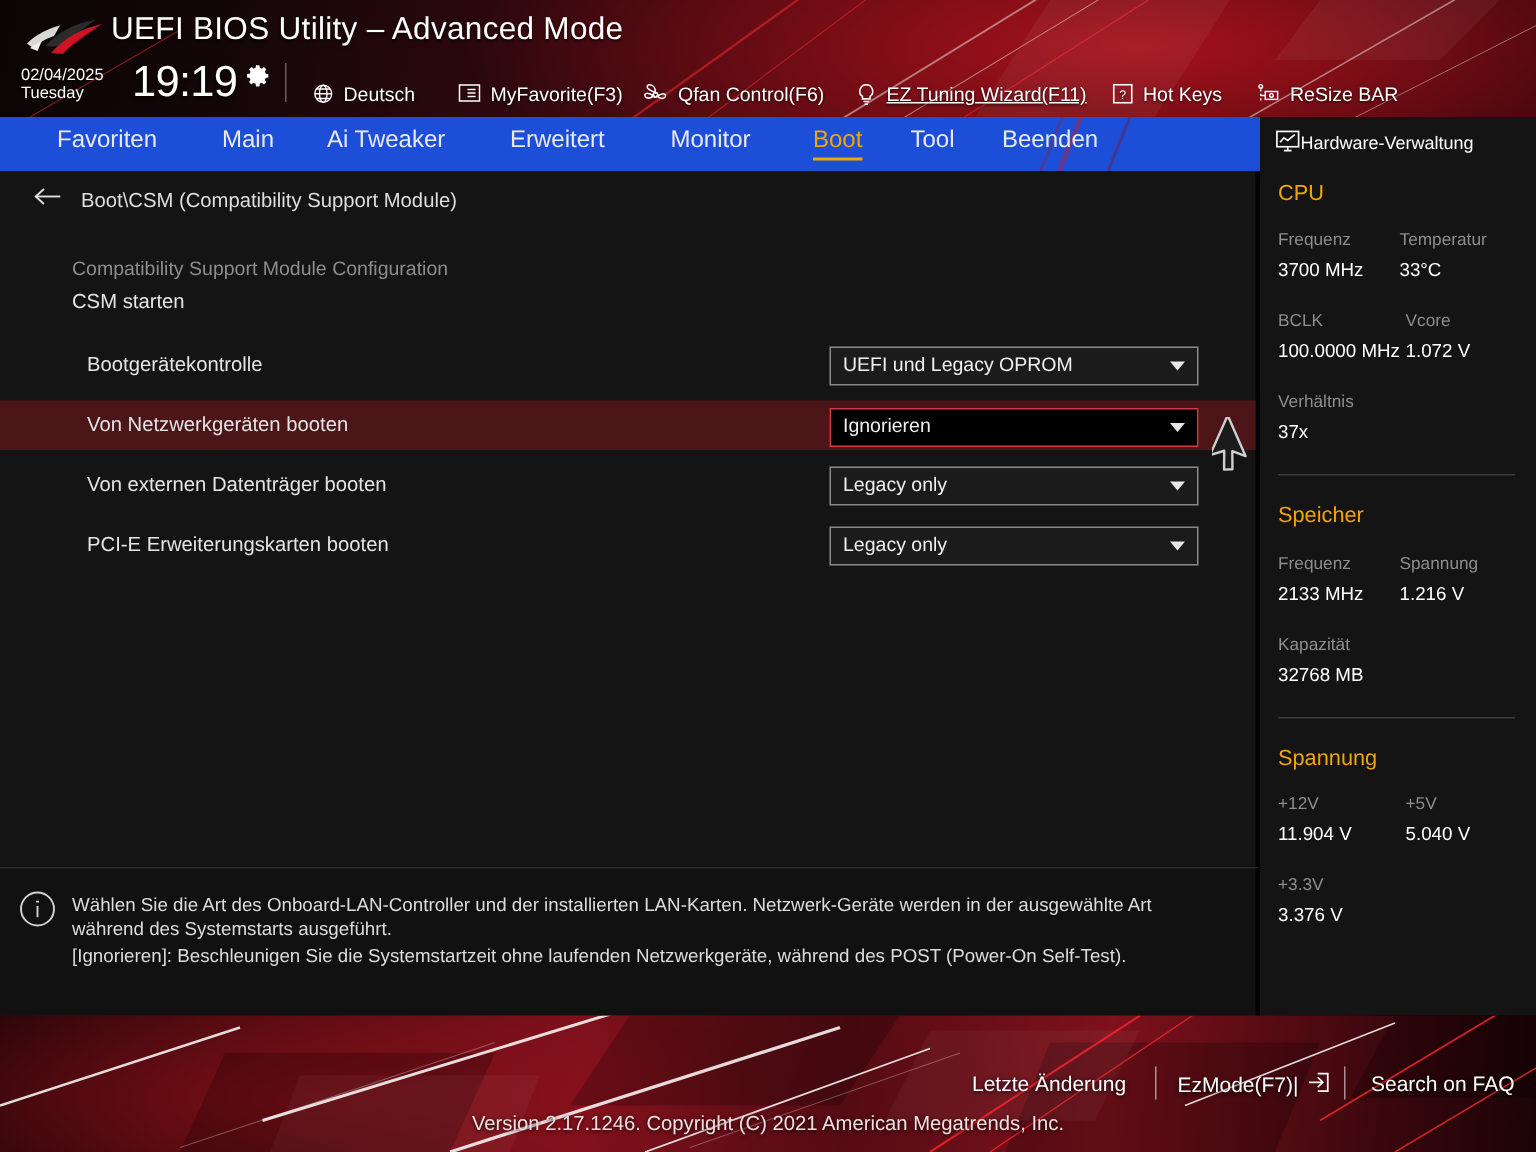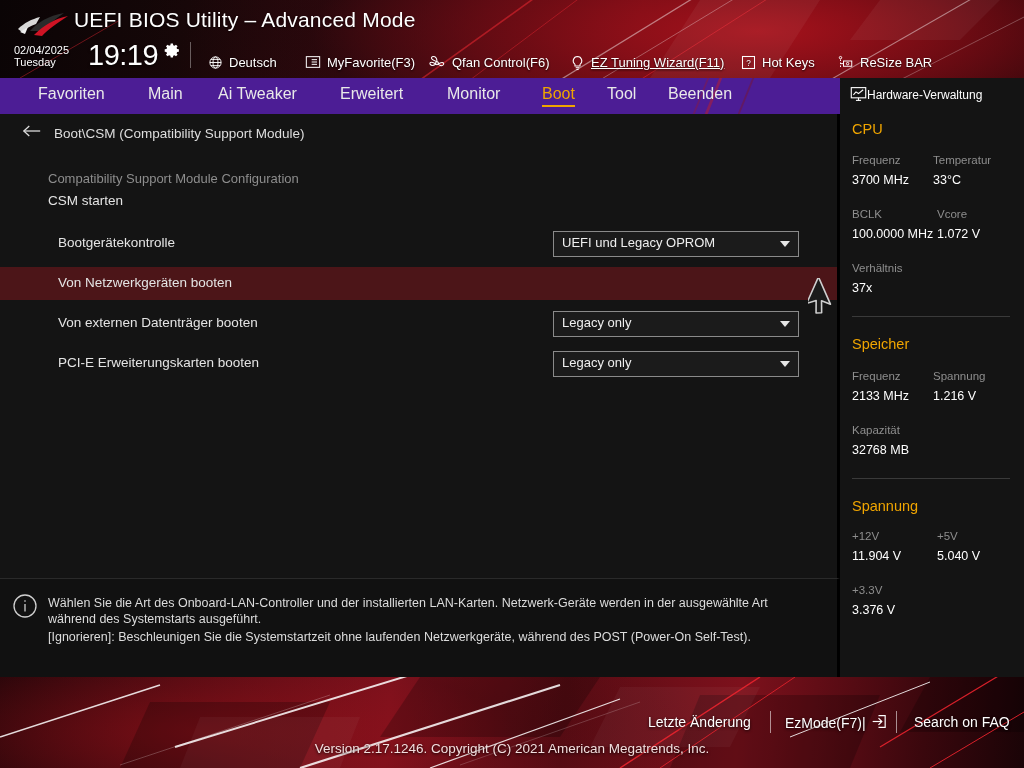--- a/index.html
+++ b/index.html
@@ -53,21 +53,21 @@
     font-size: 13px; color:#fff; white-space:nowrap;
     text-shadow: 0 1px 2px rgba(0,0,0,.85);
     display:flex; align-items:flex-start; gap:6px;
     cursor:pointer;
   }
   .hdr-item svg { flex:0 0 auto; }
 
   
   #menubar {
     position:absolute; left:0; top:78px; width:1024px; height:36px;
-    background:#4c1d95;
+    background:#1d4ed8;
     border-bottom: 1px solid #2b2b2b;
     overflow:hidden;
   }
   #menubar .mstreak { position:absolute; top:0; width:2px; height:36px; background:rgba(190,30,40,.5); transform:skewX(-22deg); }
   .menu-item {
     position:absolute; top:7px;
     font-size:16px; color:#e9e9e9; white-space:nowrap; cursor:pointer;
     padding-bottom:2px;
   }
   .menu-item.active { color:#f0a500; border-bottom:2px solid #f0a500; }
@@ -341,20 +341,24 @@
     <div class="row" style="top:113px;">
       <div class="row-label" style="left:58px;">Bootgerätekontrolle</div>
       <div class="dd">
         <div class="dd-val">UEFI und Legacy OPROM</div>
         <div class="dd-arrow"></div>
       </div>
     </div>
 
     <div class="row selected" style="top:153px;">
       <div class="row-label" style="left:58px;">Von Netzwerkgeräten booten</div>
+      <div class="dd">
+        <div class="dd-val">Ignorieren</div>
+        <div class="dd-arrow"></div>
+      </div>
     </div>
 
     <div class="row" style="top:193px;">
       <div class="row-label" style="left:58px;">Von externen Datenträger booten</div>
       <div class="dd">
         <div class="dd-val">Legacy only</div>
         <div class="dd-arrow"></div>
       </div>
     </div>
 

